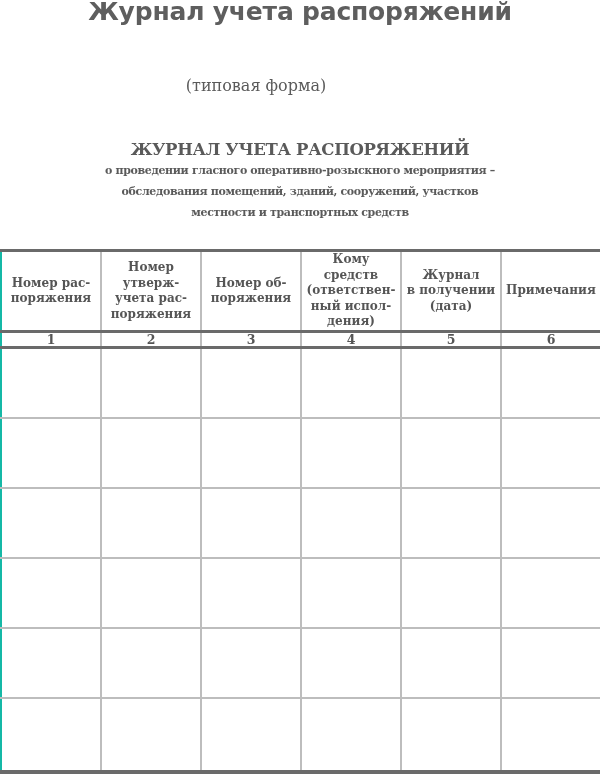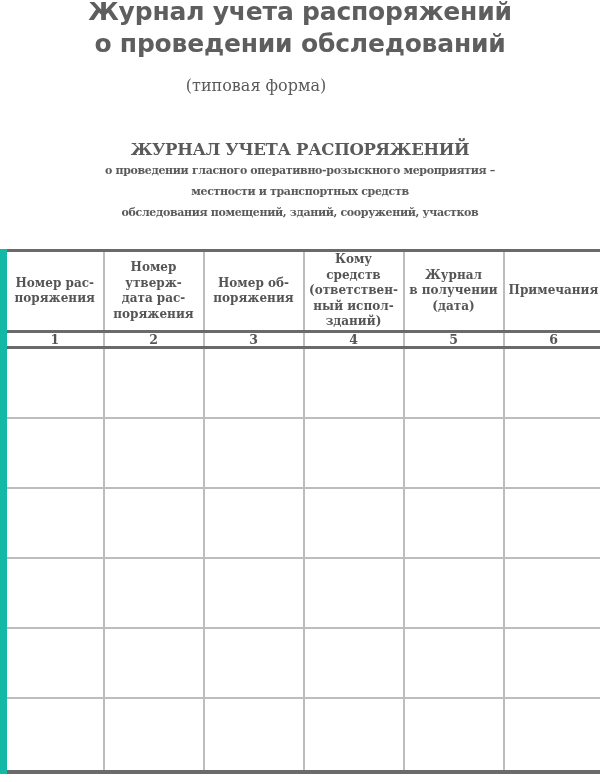--- a/index.html
+++ b/index.html
@@ -103,69 +103,68 @@
       border-left: 2px solid #bdbdbd;
       border-right: 2px solid #bdbdbd;
       border-bottom: 2px solid #bdbdbd;
     }
     .journal-table tr.last td.cell {
       border-bottom: 4px solid #6a6a6a;
       height: 71px;
     }
     .journal-table th:first-child,
     .journal-table td:first-child {
-      border-left: 7px solid #14b8a6;
+      border-left: 2px solid #14b8a6;
     }
   </style>
 </head>
 <body>
 
 <div class="main-title">
   <div>Журнал учета распоряжений</div>
-  <div>о проведении обследований</div>
 </div>
 
 <div class="subtitle">(типовая форма)</div>
 
 <div class="form-heading">
   <div class="caps">ЖУРНАЛ УЧЕТА РАСПОРЯЖЕНИЙ</div>
   <div class="line">о проведении гласного оперативно-розыскного мероприятия –</div>
+  <div class="line">обследования помещений, зданий, сооружений, участков</div>
   <div class="line">местности и транспортных средств</div>
-  <div class="line">обследования помещений, зданий, сооружений, участков</div>
 </div>
 
 <table class="journal-table">
   <colgroup>
     <col>
       <col>
       <col>
       <col>
       <col>
       <col>
   </colgroup>
   <thead>
     <tr>
       <th>
         <div>Номер рас-</div>
         <div>поряжения</div>
       </th>
       <th>
         <div>Номер утверж-</div>
-        <div>дата рас-</div>
+        <div>учета рас-</div>
         <div>поряжения</div>
       </th>
       <th>
         <div>Номер об-</div>
         <div>поряжения</div>
       </th>
       <th>
         <div>Кому средств</div>
         <div>(ответствен-</div>
         <div>ный испол-</div>
-        <div>зданий)</div>
+        <div>дения)</div>
       </th>
       <th>
         <div>Журнал</div>
         <div>в получении</div>
         <div>(дата)</div>
       </th>
       <th>
         <div>Примечания</div>
       </th>
     </tr>

